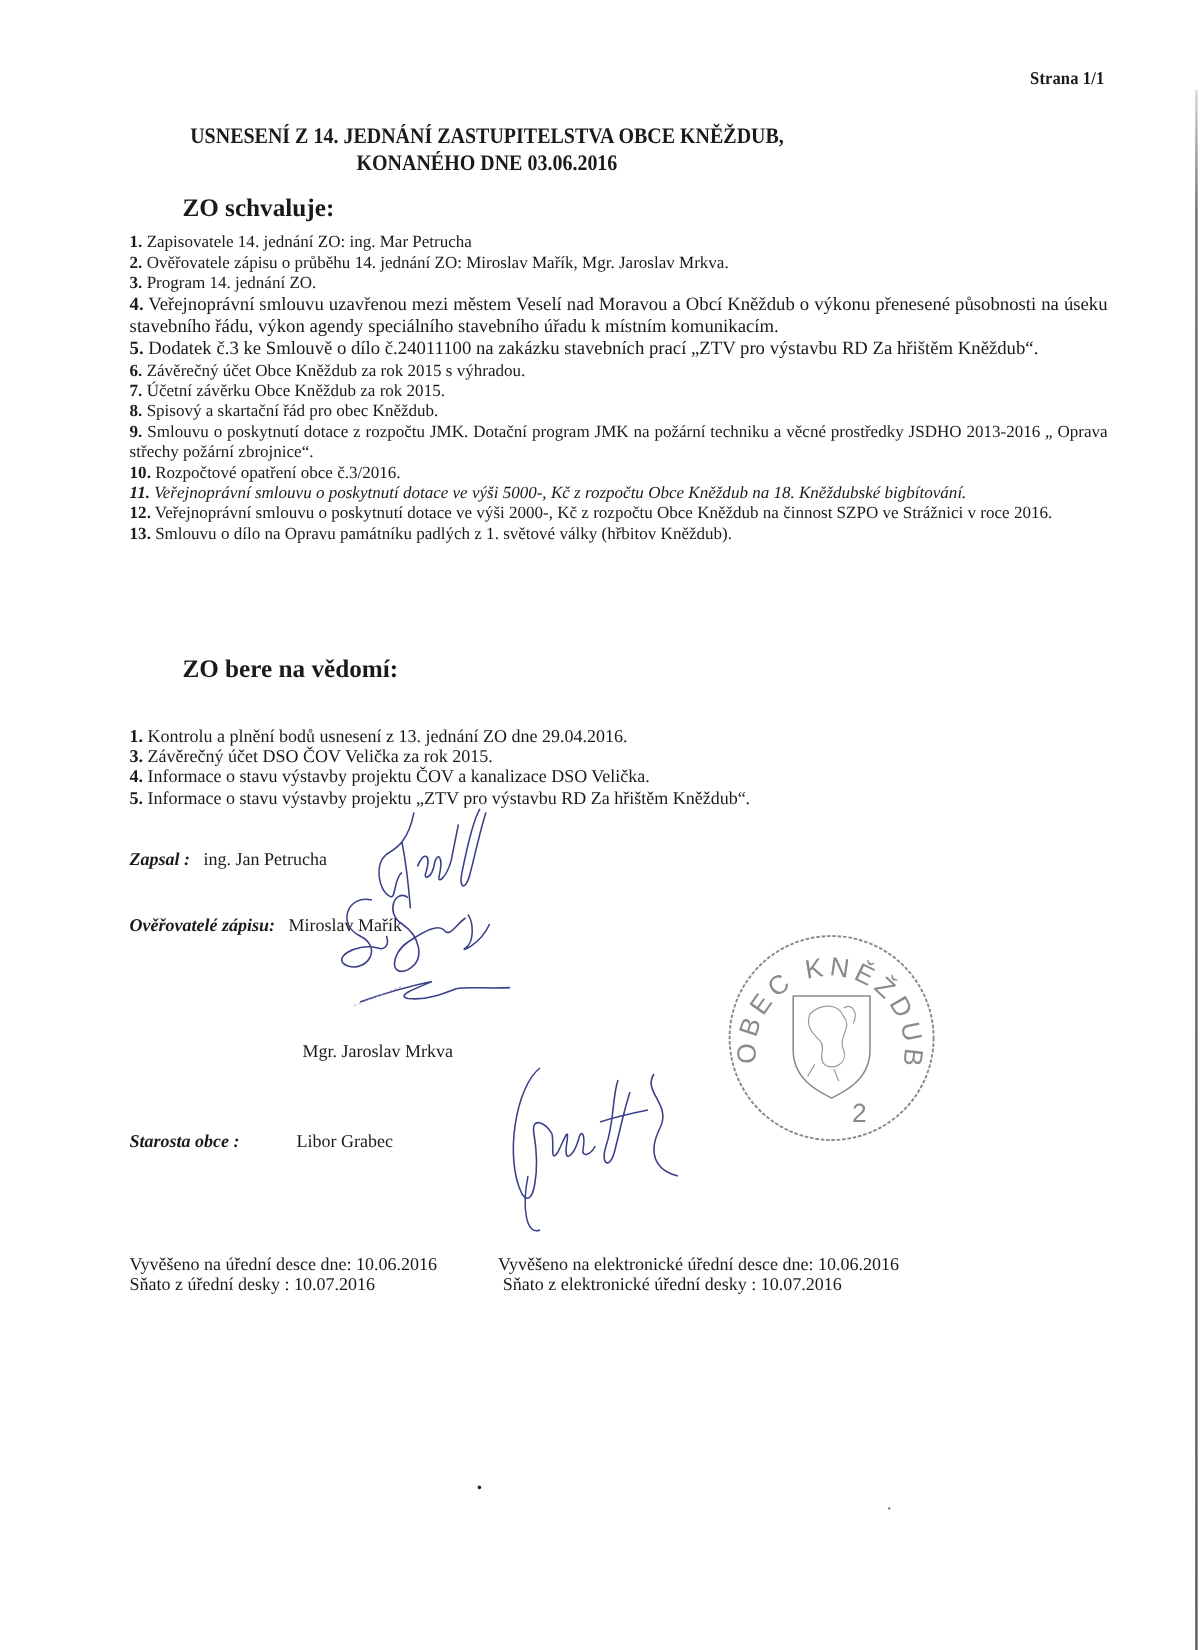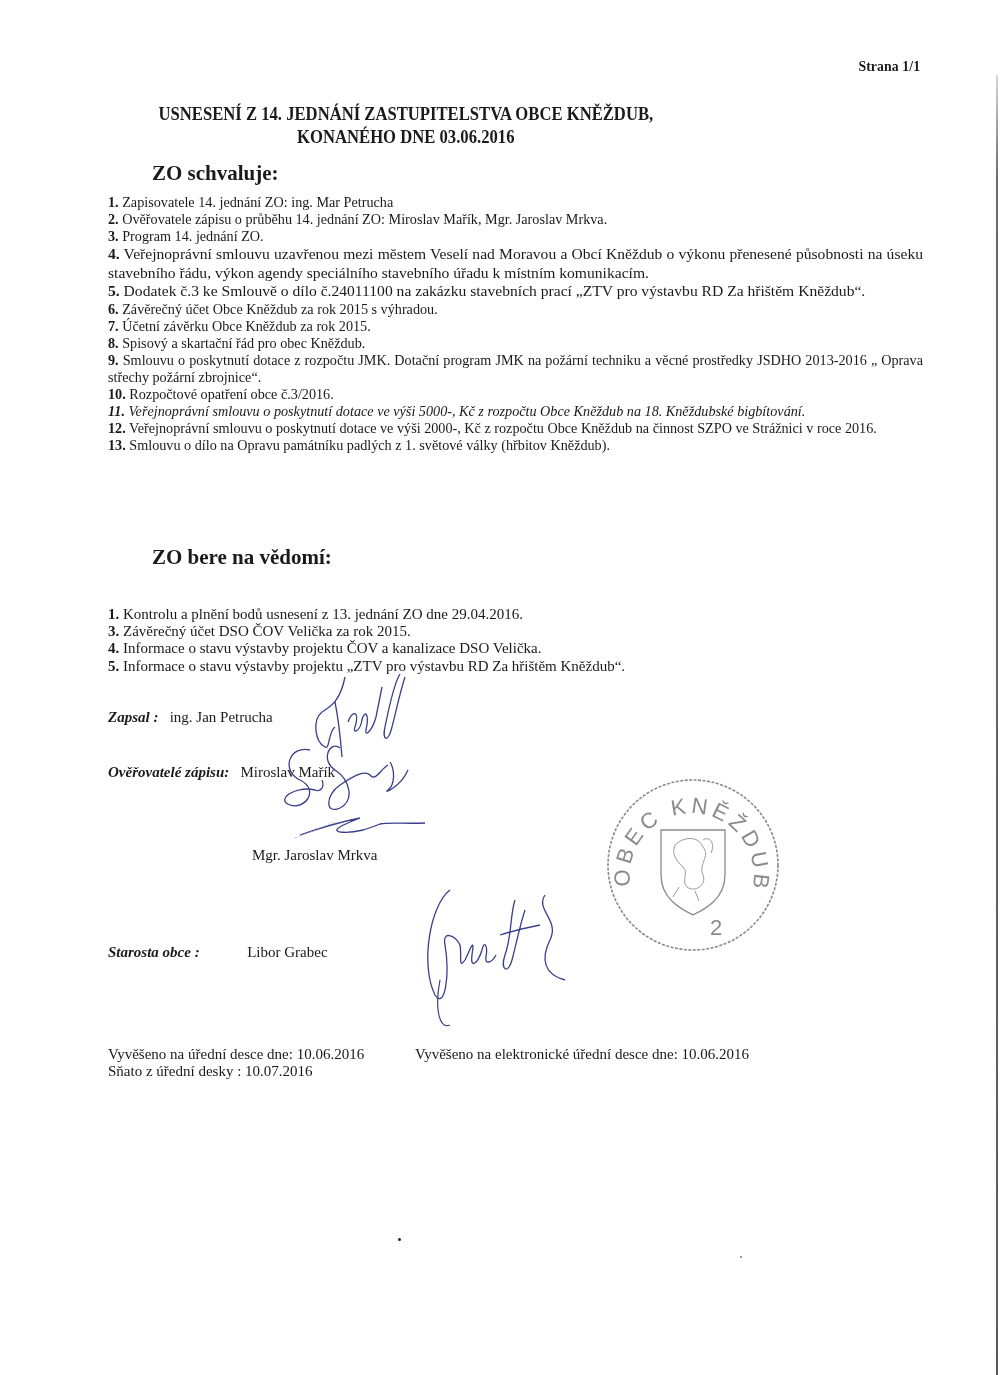--- a/index.html
+++ b/index.html
@@ -78,21 +78,21 @@
 <div class="signrow" style="left:108px; top:709px;">
   <b>Zapsal :</b>&nbsp;&nbsp;
   <span>ing. Jan Petrucha</span>
 </div>
 
 <div class="signrow" style="left:108px; top:764px;">
   <b>Ověřovatelé zápisu:</b>&nbsp;&nbsp;
   <span>Miroslav Mařík</span>
 </div>
 
-<div class="signrow" style="left:252px; top:847px;">
+<div class="signrow" style="left:252px; top:869px;">
   <span>Mgr. Jaroslav Mrkva</span>
 </div>
 
 <div class="signrow" style="left:108px; top:944px;">
   <b>Starosta obce :</b>
   <span style="display:inline-block; width:40px;"></span>
   <span>Libor Grabec</span>
 </div>
 
 <svg class="sig" style="left:300px; top:672px;" width="120" height="100" viewBox="0 0 120 100">
@@ -133,16 +133,17 @@
   <text x="107" y="160" font-family="Liberation Sans, sans-serif" font-size="22" fill="#8a8a8a">2</text>
 </svg>
 
 <div class="posted" style="left:108px; top:1046px;">
   <div>Vyvěšeno na úřední desce dne: 10.06.2016</div>
   <div>Sňato z úřední desky : 10.07.2016</div>
 </div>
 
 <div class="posted" style="left:415px; top:1046px;">
   <div>Vyvěšeno na elektronické úřední desce dne: 10.06.2016</div>
+  <div style="padding-left:4px;">Sňato z elektronické úřední desky : 10.07.2016</div>
 </div>
 
 <div class="dot" style="left:398px; top:1238px; width:3px; height:3px;"></div>
 <div class="dot" style="left:740px; top:1256px; width:2px; height:2px; background:#777;"></div>
 
 </body></html>

